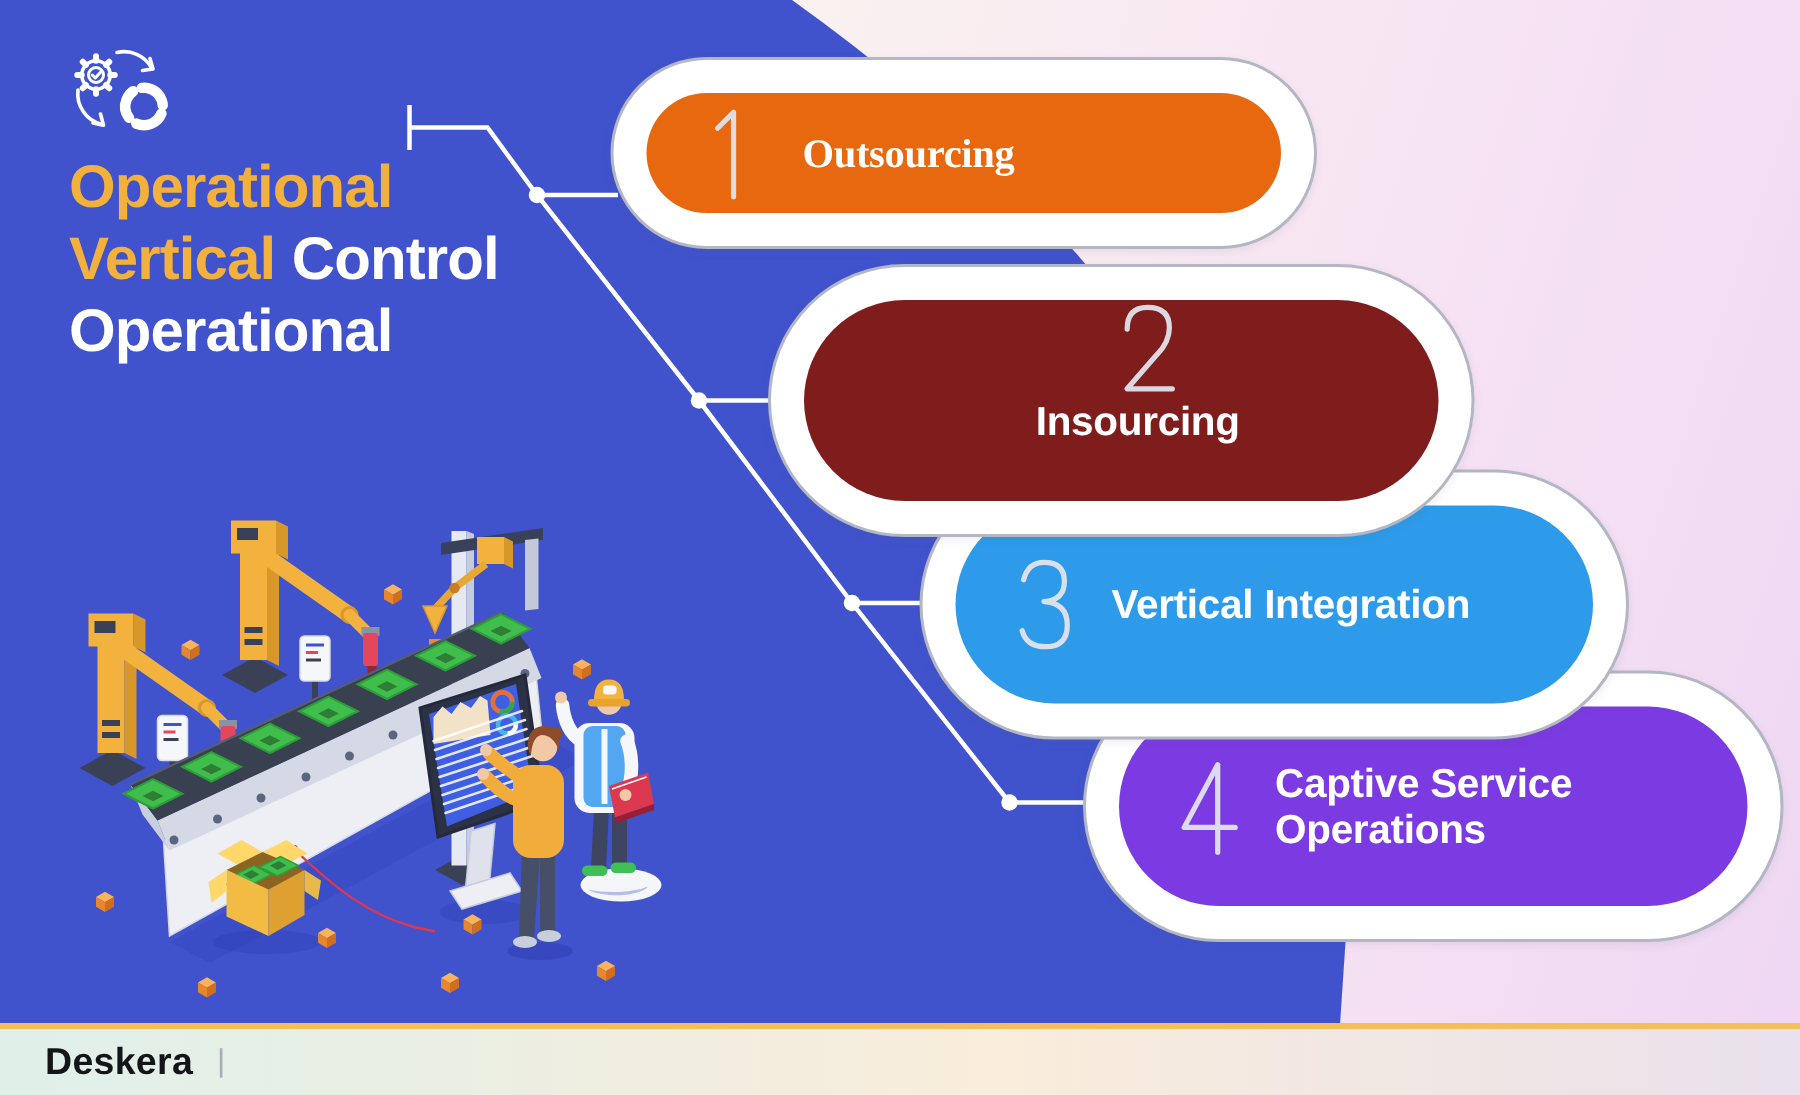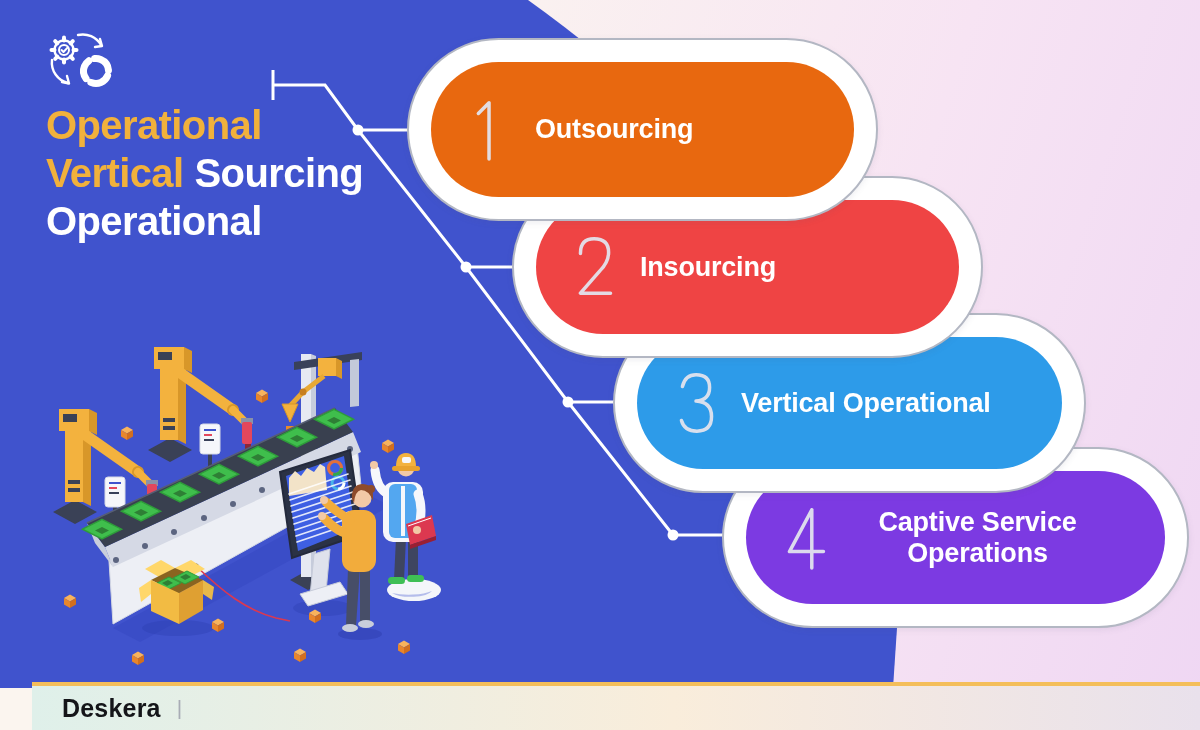--- a/index.html
+++ b/index.html
@@ -17,36 +17,36 @@
     position:absolute;left:46px;top:101px;z-index:2;width:380px;
     font-size:40px;font-weight:700;line-height:48px;letter-spacing:-0.6px;color:#FFFFFF;
   }
   .title .accent{color:#F1B13C;}
   .title .t-rest{margin-left:11px;}
   .pill-wrap{
     position:absolute;background:#FFFFFF;border:2px solid #B3B7C3;
     border-radius:96px;box-sizing:border-box;
     box-shadow:0 2px 6px rgba(90,90,120,0.10);
   }
-  .pill-wrap.w1{left:407px;top:38px;width:471px;height:183px;z-index:7;}
+  .pill-wrap.w1{left:407px;top:38px;width:471px;height:128px;z-index:7;font-family:Liberation Serif, serif;}
   .pill-wrap.w2{left:512px;top:176px;width:471px;height:182px;z-index:6;}
   .pill-wrap.w3{left:613px;top:313px;width:473px;height:180px;z-index:5;}
   .pill-wrap.w4{left:722px;top:447px;width:467px;height:181px;z-index:4;}
   .pill{
     position:absolute;left:22px;top:22px;right:22px;bottom:22px;
     border-radius:72px;display:flex;align-items:center;color:#FFFFFF;
   }
   .digit{width:46px;height:66px;margin-left:36px;flex:none;}
   .digit path{fill:none;stroke:#E2E3ED;stroke-width:3.6;stroke-linecap:round;stroke-linejoin:round;opacity:0.95;}
   .pill-label{font-size:27px;font-weight:700;margin-left:22px;line-height:1.12;letter-spacing:-0.2px;max-width:255px;}
   .footer{
     position:absolute;left:0;right:0;bottom:0;height:44px;z-index:9;
     border-top:4px solid #F4BE5A;
     background:linear-gradient(90deg,#DFF0EA 0%,#F9EDDB 55%,#E9E1EC 100%);
-    display:flex;align-items:center;padding-left:30px;box-sizing:content-box;margin-left:32px;
+    display:flex;align-items:center;padding-left:30px;box-sizing:content-box;
   }
   .brand{font-size:25px;font-weight:800;color:#141519;letter-spacing:0.2px;}
   .sep{color:#A8ACB5;margin:0 16px;font-size:21px;font-weight:400;}
   .tagline{font-size:16.5px;color:#67686E;letter-spacing:0.1px;}
 </style>
 </head>
 <body>
 
 <div class="stage">
 
@@ -82,21 +82,21 @@
       <path d="M12,32 A21,21 0 0 0 28,55"></path>
       <path d="M22,54 L29,55.5 L27,48"></path>
     </g>
   </svg>
 
   <div class="title">
     <div>
       <span class="accent">Operational</span>
     </div>
     <div>
-      <span class="accent">Vertical</span><span class="t-rest">Sourcing</span>
+      <span class="accent">Vertical</span><span class="t-rest">Control</span>
     </div>
     <div>
       <span>Operational</span>
     </div>
   </div>
 
   <svg class="layer connector" width="1200" height="730" viewBox="0 0 1200 730">
     <g stroke="#FFFFFF" stroke-width="3" fill="none">
       <line x1="273" y1="70" x2="273" y2="100"></line>
       <polyline points="273,85 325,85 358,130 466,267 568,402 673,535"></polyline>
@@ -370,39 +370,39 @@
   <div class="pill-wrap w1">
     <div class="pill" style="background: rgb(232, 104, 15);">
       <svg class="digit" viewBox="0 0 44 68" aria-label="1">
           <path d="M10 17 L21 6 L21 64"></path>
         </svg>
       <span class="pill-label">Outsourcing</span>
     </div>
   </div>
 
   <div class="pill-wrap w2">
-    <div class="pill" style="background: #ef4444;">
+    <div class="pill" style="background: #7f1d1d; flex-direction: column;">
       <svg class="digit" viewBox="0 0 44 68" aria-label="2">
           <path d="M7 20 Q7 5 21 5 Q36 5 36 19 Q36 29 27 38 L7 61 L38 61"></path>
         </svg>
       <span class="pill-label">Insourcing</span>
     </div>
   </div>
 
   <div class="pill-wrap w3">
     <div class="pill" style="background: rgb(45, 155, 233);">
       <svg class="digit" viewBox="0 0 44 68" aria-label="3">
           <path d="M8 17 Q11 5 22 5 Q36 5 36 18 Q36 31 22 32 Q38 33 38 48 Q38 63 23 63 Q10 63 7 52"></path>
         </svg>
-      <span class="pill-label">Vertical Operational</span>
+      <span class="pill-label">Vertical Integration</span>
     </div>
   </div>
 
   <div class="pill-wrap w4">
-    <div class="pill" style="background: rgb(124, 58, 226); text-align: center;">
+    <div class="pill" style="background: rgb(124, 58, 226);">
       <svg class="digit" viewBox="0 0 44 68" aria-label="4">
           <path d="M29 5 L6 48 L41 48 M29 5 L29 65"></path>
         </svg>
       <span class="pill-label">Captive Service Operations</span>
     </div>
   </div>
 
   <div class="footer">
     <span class="brand">Deskera</span>
     <span class="sep">|</span>

